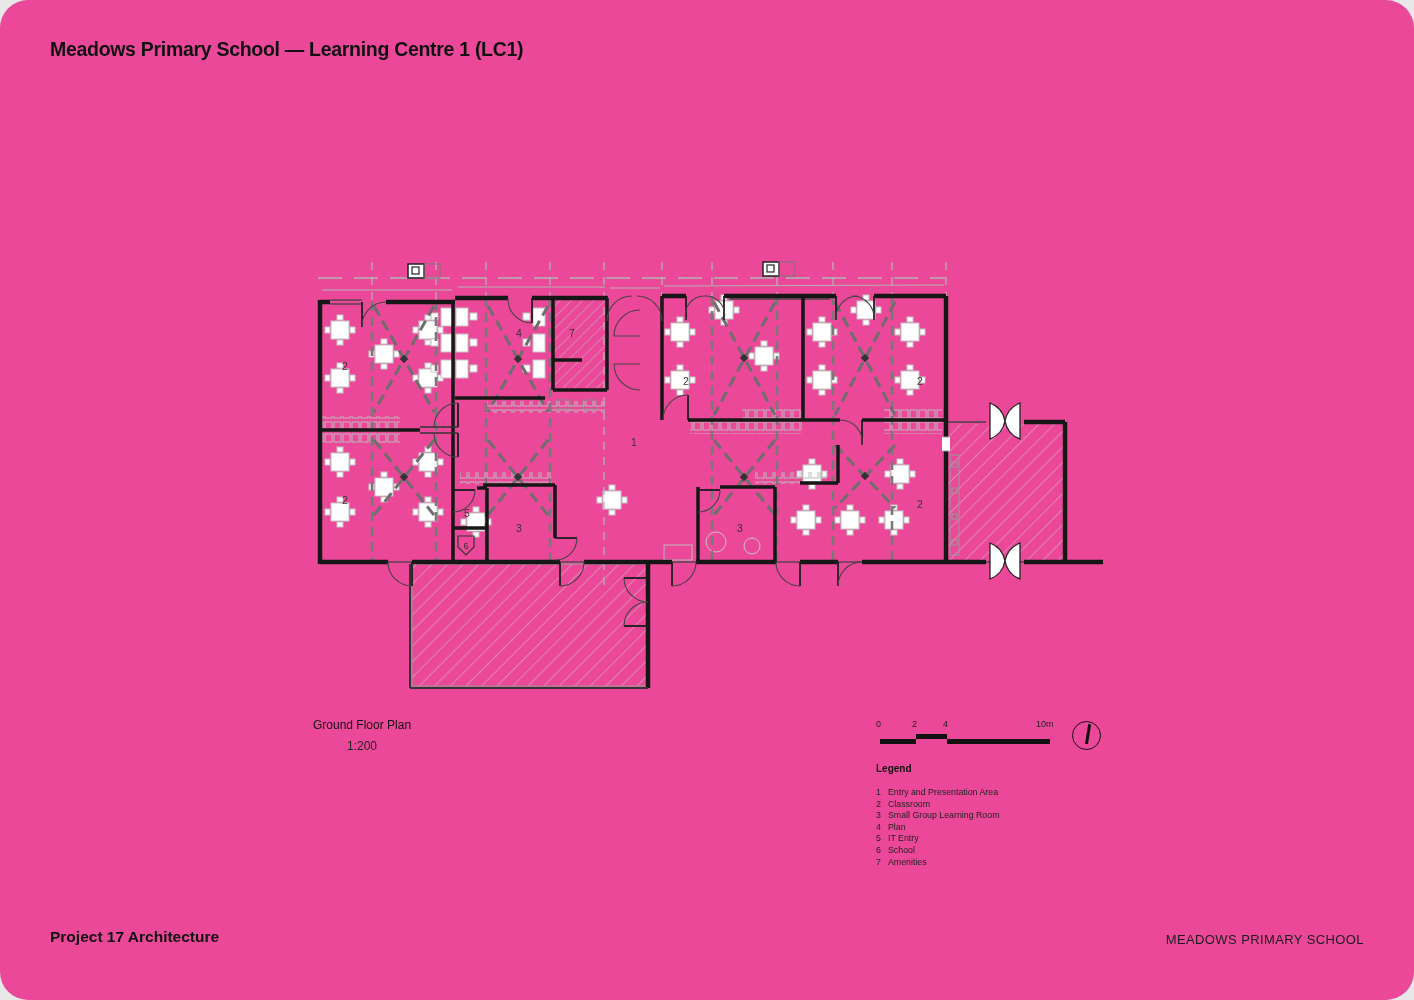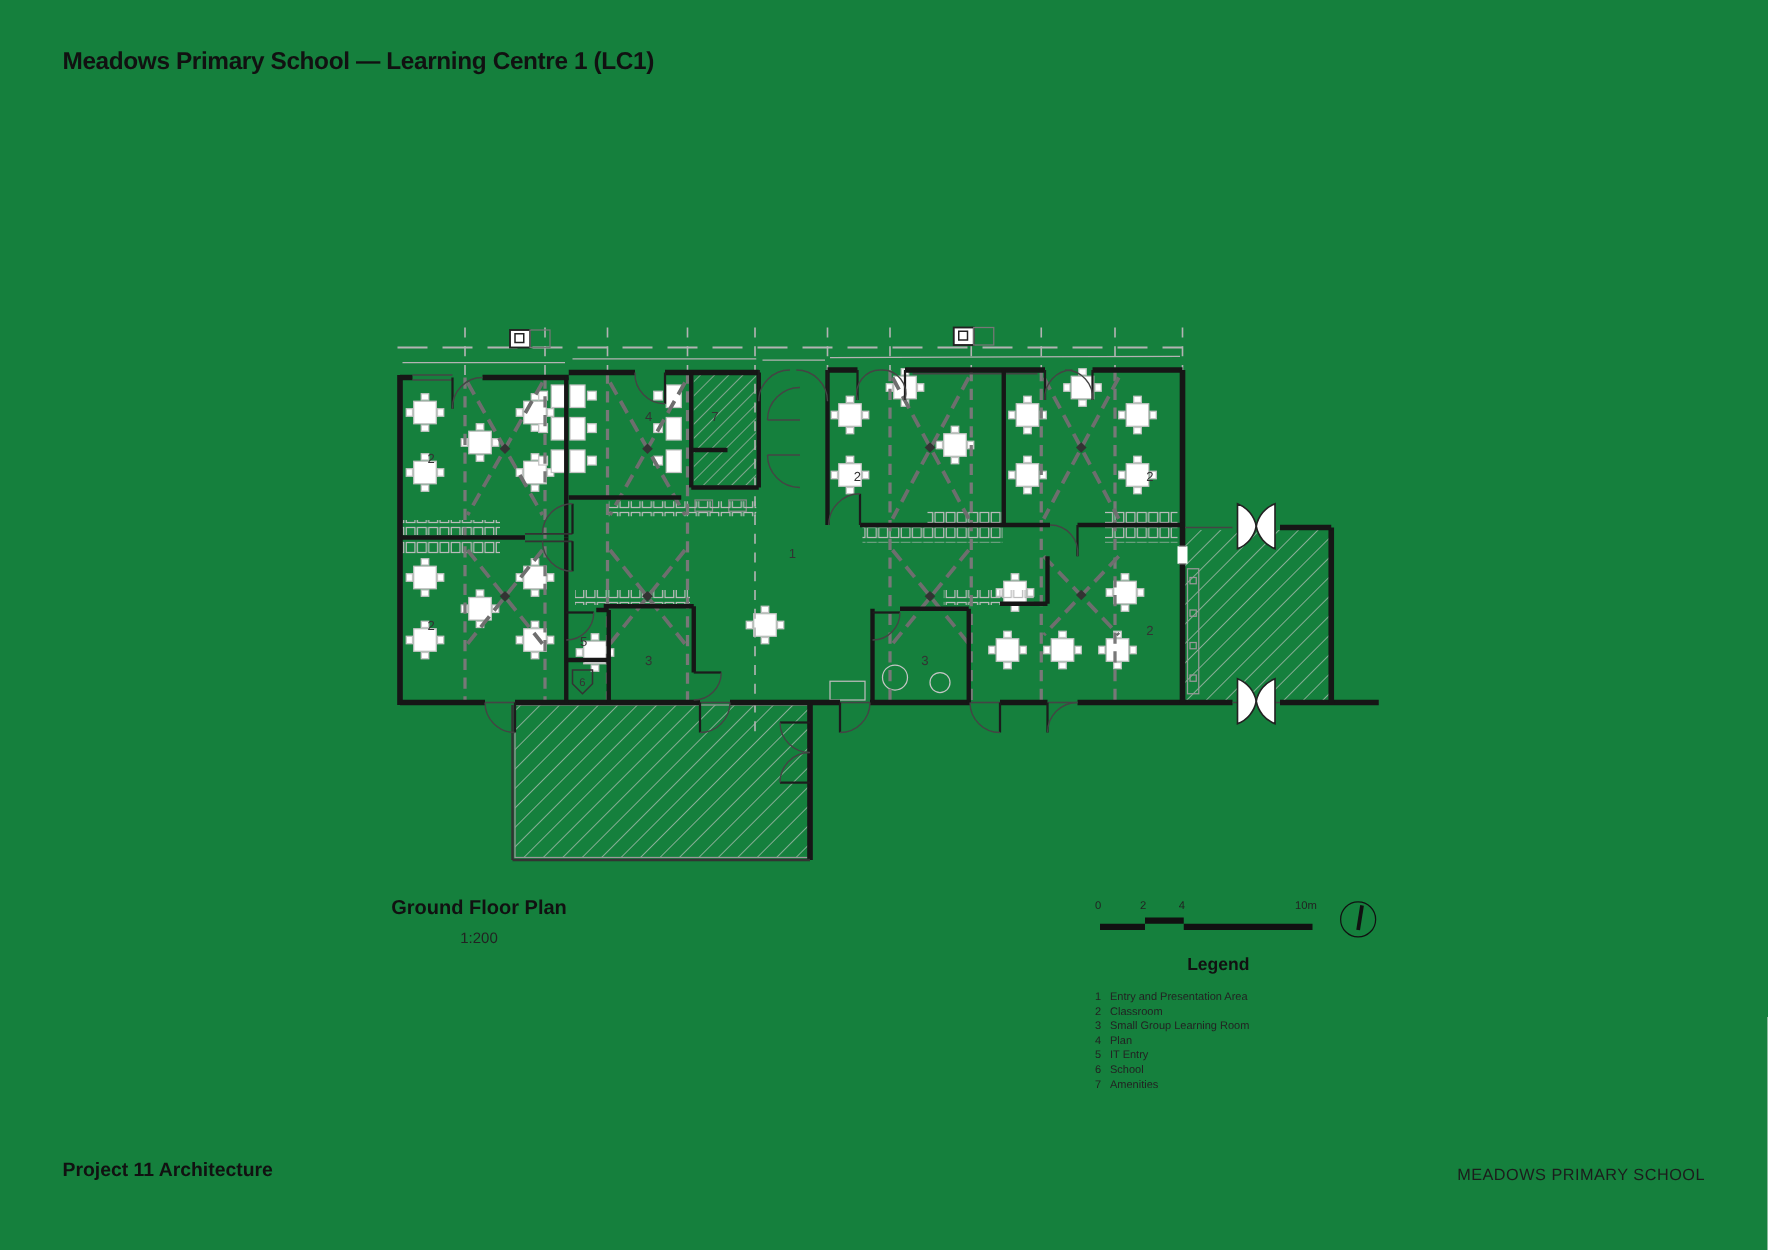--- a/index.html
+++ b/index.html
@@ -1,29 +1,29 @@
 <!DOCTYPE html>
 <html><head>
 <meta charset="utf-8">
 <style>
   html,body{margin:0;padding:0;background:#e8e8e8;}
-  .sheet{position:relative;width:1414px;height:1000px;background:#15803d;overflow:hidden;
-         font-family:"Liberation Sans",sans-serif;color:#111;}
+  .sheet{position:relative;width:1414px;height:1000px;background:#ec4899;overflow:hidden;
+         font-family:"Liberation Sans",sans-serif;color:#111;border-radius:28px;}
   .title{position:absolute;left:50px;top:38px;font-size:19.5px;font-weight:700;letter-spacing:-0.3px;}
   .caption{position:absolute;left:313px;top:718px;}
-  .caption .cap-name{font-size:16px;font-weight:700;}
+  .caption .cap-name{font-size:12px;font-weight:400;}
   .caption .cap-scale{font-size:12px;margin-top:7px;color:#222;text-align:center;}
   .scalebar{position:absolute;left:876px;top:719px;width:180px;height:30px;font-size:9px;color:#222;}
   .scalebar .lab{position:absolute;top:0;}
   .sb-seg{position:absolute;background:#111;height:5px;}
   .north{position:absolute;left:1072px;top:721px;width:27px;height:27px;border:1.6px solid #111;border-radius:50%;}
   .needle{position:absolute;left:12px;top:2px;width:2.6px;height:20px;background:#111;
           transform:rotate(9deg);transform-origin:50% 100%;}
   .legend{position:absolute;left:876px;top:763px;}
-  .legend .lg-head{font-size:14px;font-weight:700;text-align:right;}
+  .legend .lg-head{font-size:10px;font-weight:700;}
   .legend .lg-list{margin-top:13px;}
   .legend .lg-row{display:flex;font-size:8.8px;line-height:11.6px;color:#222;}
   .legend .lg-num{width:12px;}
   .foot-left{position:absolute;left:50px;top:928px;font-size:15.5px;font-weight:700;}
   .foot-right{position:absolute;right:50px;top:932px;font-size:13px;letter-spacing:0.4px;color:#1c1c1c;}
   svg text{font-family:"Liberation Sans",sans-serif;font-size:10.5px;fill:#333;}
 </style>
 </head>
 <body>
 
@@ -364,16 +364,16 @@
         <span class="lg-num">6</span>
         <span>School</span>
       </div>
       <div class="lg-row">
         <span class="lg-num">7</span>
         <span>Amenities</span>
       </div>
     </div>
   </div>
 
-  <div class="foot-left">Project 11 Architecture</div>
+  <div class="foot-left">Project 17 Architecture</div>
   <div class="foot-right">MEADOWS PRIMARY SCHOOL</div>
 
 </div>
 
 </body></html>

